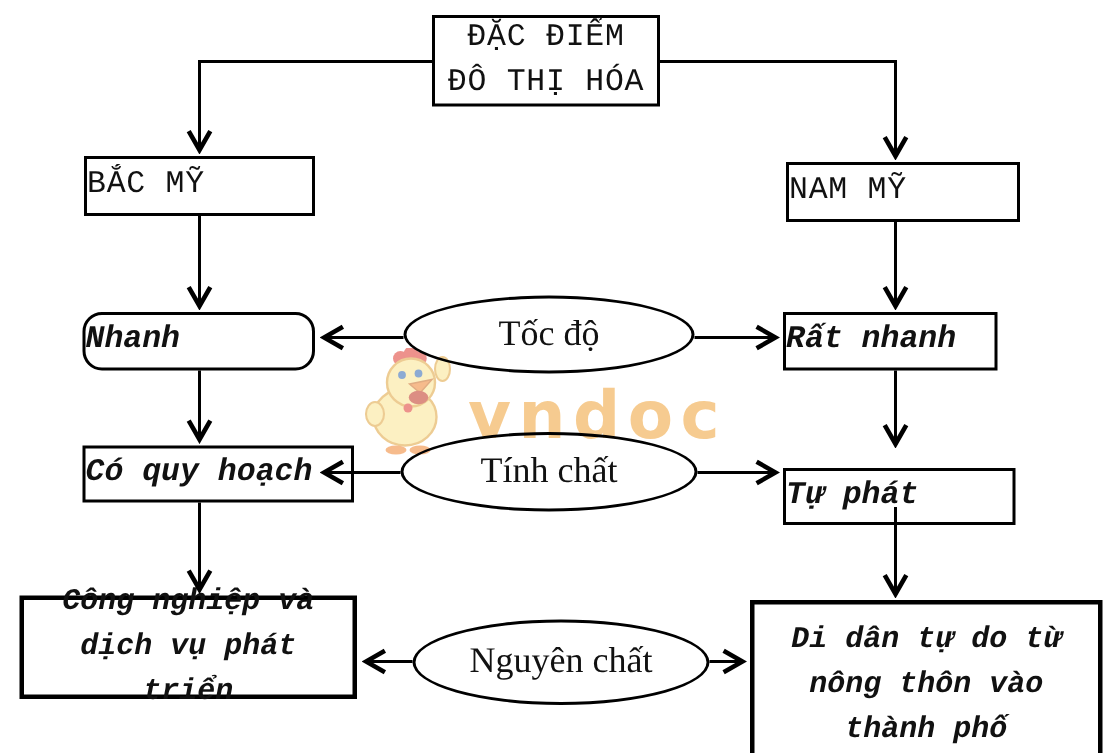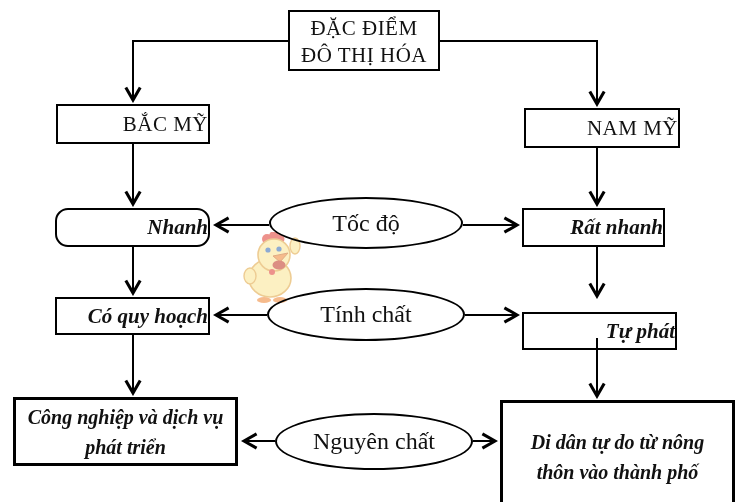--- a/index.html
+++ b/index.html
@@ -2,22 +2,22 @@
 <html><head>
 <meta charset="utf-8">
 <style>
   html,body { margin:0; padding:0; background:#ffffff; }
   .stage {
     position:relative; width:743px; height:502px; background:#ffffff;
     font-family:"Liberation Serif", serif; color:#111; overflow:hidden;
   }
   .box {
     position:absolute; box-sizing:border-box; border:2.5px solid #000;
-    background:#fff; display:flex; align-items:center; justify-content:flex-end;
-    text-align:center; z-index:2; line-height:1.25;
+    background:#fff; display:flex; align-items:center; justify-content:space-between;
+    text-align:center; z-index:2; line-height:1.25;font-family:Liberation Mono, monospace;
   }
   .caps  { font-size:21px; letter-spacing:0.5px; }
   .bi    { font-weight:bold; font-style:italic; font-size:21px; }
   .title-box { flex-direction:column; font-size:21px; letter-spacing:0.5px; line-height:27px; }
   .bigbox { border-width:3px; font-size:20px; line-height:1.5; padding:0 10px; }
   .ellipse {
     position:absolute; box-sizing:border-box; border:2.5px solid #000;
     border-radius:50%; background:transparent; display:flex; align-items:center;
     justify-content:center; font-size:24px; z-index:4;
   }
@@ -48,20 +48,21 @@
           <circle cx="26" cy="18" r="2.6" fill="#2f65b0"></circle>
           <circle cx="37" cy="17" r="2.6" fill="#2f65b0"></circle>
           <path d="M31,24 L46,21 L38,30 Z" fill="#ef8430" stroke="#c96a1e" stroke-width="1"></path>
           <ellipse cx="37" cy="33" rx="6.5" ry="4.5" fill="#c0321f"></ellipse>
           <circle cx="30" cy="40" r="3" fill="#e03a2f"></circle>
           <ellipse cx="22" cy="68" rx="7" ry="3" fill="#ef8430"></ellipse>
           <ellipse cx="38" cy="68" rx="7" ry="3" fill="#ef8430"></ellipse>
         </g>
       </svg>
     </span>
+    <span class="wm-text">vndoc</span>
   </div>
 
   <svg class="wires" width="743" height="502">
     <defs>
       <marker id="ah" viewBox="0 0 10 10" refX="8.5" refY="5" markerWidth="9" markerHeight="9" orient="auto">
         <path d="M1.5,1 L8.5,5 L1.5,9" fill="none" stroke="#000" stroke-width="1.7"></path>
       </marker>
     </defs>
     <g stroke="#000" stroke-width="2" fill="none">
       <polyline points="288,41 133,41 133,100" marker-end="url(#ah)"></polyline>
@@ -87,21 +88,21 @@
   </div>
 
   <div class="box caps" style="left:56px; top:104px; width:154px; height:40px;">BẮC MỸ</div>
 
   <div class="box caps" style="left:524px; top:108px; width:156px; height:40px;">NAM MỸ</div>
 
   <div class="box bi" style="left:55px; top:208px; width:155px; height:39px;border-radius:13px;">Nhanh</div>
 
   <div class="box bi" style="left:522px; top:208px; width:143px; height:39px;">Rất nhanh</div>
 
-  <div class="box bi" style="left:55px; top:297px; width:155px; height:38px;">Có quy hoạch</div>
+  <div class="box bi" style="left:55px; top:297px; width:181px; height:38px;">Có quy hoạch</div>
 
   <div class="box bi" style="left:522px; top:300px; width:155px; height:38px;margin-top:12px;">Tự phát</div>
 
   <div class="box bi bigbox" style="left:13px; top:397px; width:225px; height:69px;">Công nghiệp và dịch vụ phát triển</div>
 
   <div class="box bi bigbox" style="left:500px; top:400px; width:235px; height:114px;">Di dân tự do từ nông thôn vào thành phố</div>
 
   <div class="ellipse" style="left:269px; top:197px; width:194px; height:52px;">Tốc độ</div>
 
   <div class="ellipse" style="left:267px; top:288px; width:198px; height:53px;">Tính chất</div>

